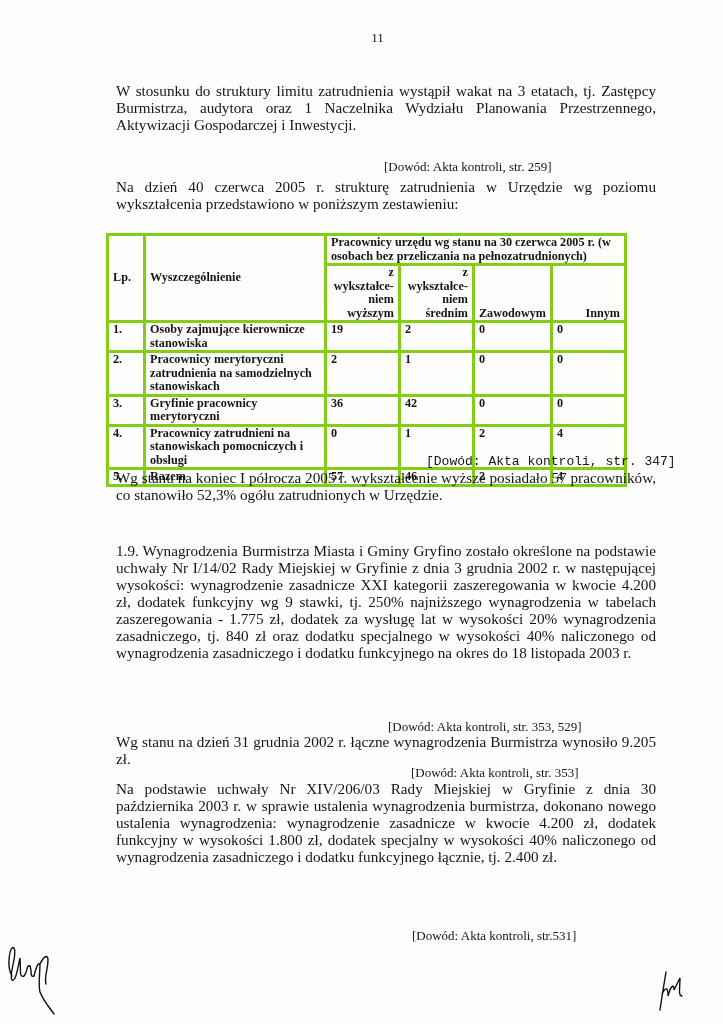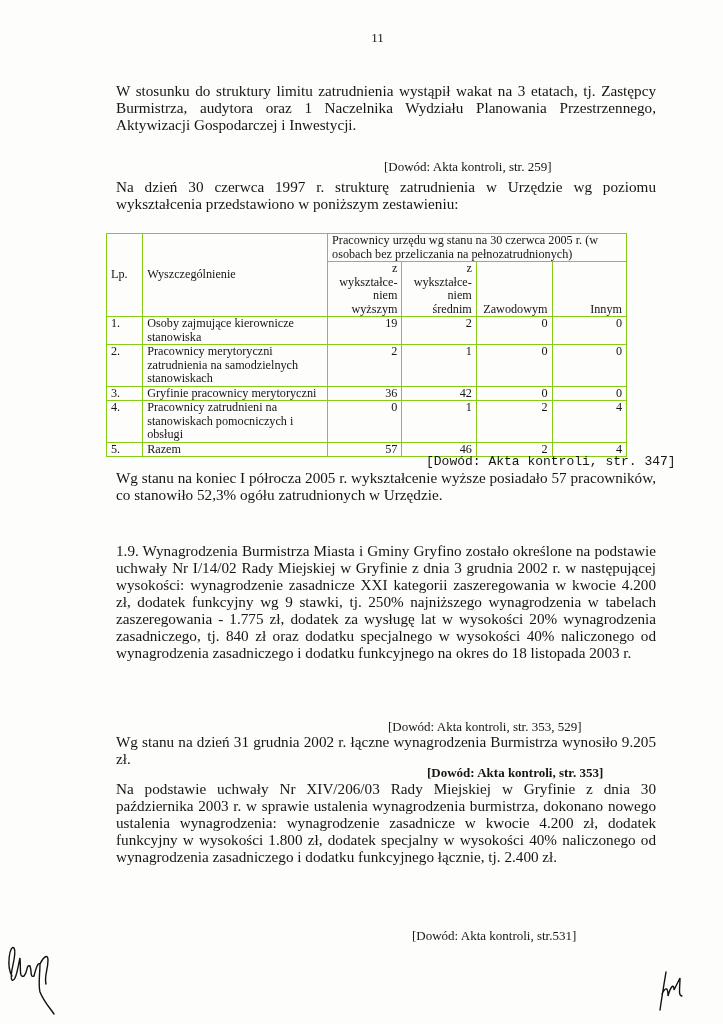--- a/index.html
+++ b/index.html
@@ -8,38 +8,38 @@
     font-family: "Liberation Serif", "DejaVu Serif", serif; color: #151515;
   }
   .page-num { position: absolute; top: 30px; left: 0; width: 723px; text-align: center; font-size: 13px; padding-left: 16px; }
   .para { position: absolute; left: 116px; width: 540px; font-size: 15.2px; line-height: 17px; text-align: justify; margin: 0; }
   .evidence { position: absolute; font-size: 13px; line-height: 20px; white-space: nowrap; }
   table.emp {
     position: absolute; left: 106px; top: 233px; width: 521px;
     border-collapse: collapse; font-size: 12.2px; line-height: 13.5px;
   }
   table.emp td, table.emp th {
-    border: 1px solid #84cc16; padding: 0 4px; vertical-align: top; font-weight: normal; text-align: left;
+    border: 3px solid #84cc16; padding: 0 4px; vertical-align: top; font-weight: bold; text-align: left;
   }
-  table.emp td.num { text-align: right; }
+  table.emp td.num { text-align: left; }
   table.emp th.c-lp { width: 26px; vertical-align: middle; }
   table.emp th.c-desc { width: 170px; vertical-align: middle; }
   table.emp th.c-v { width: 63px; text-align: right; }
   table.emp th.sub { vertical-align: bottom; }
   .sig { position: absolute; }
 </style>
 </head>
 <body>
 
 <div class="page-num">11</div>
 
 <p class="para" style="top:82px;">W stosunku do struktury limitu zatrudnienia wystąpił wakat na 3 etatach, tj. Zastępcy Burmistrza, audytora oraz 1 Naczelnika Wydziału Planowania Przestrzennego, Aktywizacji Gospodarczej i Inwestycji.</p>
 <div class="evidence" style="top:157px; left:384px;">[Dowód: Akta kontroli, str. 259]</div>
 
-<p class="para" style="top:178px;">Na dzień 30 czerwca 1997 r. strukturę zatrudnienia w Urzędzie wg poziomu wykształcenia przedstawiono w poniższym zestawieniu:</p>
+<p class="para" style="top:178px;">Na dzień 40 czerwca 2005 r. strukturę zatrudnienia w Urzędzie wg poziomu wykształcenia przedstawiono w poniższym zestawieniu:</p>
 
 <table class="emp">
   <thead>
     <tr>
       <th class="c-lp" rowspan="2">Lp.</th>
       <th class="c-desc" rowspan="2">Wyszczególnienie</th>
       <th colspan="4">Pracownicy urzędu wg stanu na 30 czerwca 2005 r. (w osobach bez przeliczania na pełnozatrudnionych)</th>
     </tr>
     <tr>
       <th class="c-v sub">z wykształce-niem wyższym</th>
@@ -93,21 +93,21 @@
 </table>
 
 <div class="evidence" style="top:452px; left:426px;font-family:Liberation Mono, monospace;">[Dowód: Akta kontroli, str. 347]</div>
 
 <p class="para" style="top:469px;">Wg stanu na koniec I półrocza 2005 r. wykształcenie wyższe posiadało 57 pracowników, co stanowiło 52,3% ogółu zatrudnionych w Urzędzie.</p>
 
 <p class="para" style="top:542px;">1.9. Wynagrodzenia Burmistrza Miasta i Gminy Gryfino zostało określone na podstawie uchwały Nr I/14/02 Rady Miejskiej w Gryfinie z dnia 3 grudnia 2002 r. w następującej wysokości: wynagrodzenie zasadnicze XXI kategorii zaszeregowania w kwocie 4.200 zł, dodatek funkcyjny wg 9 stawki, tj. 250% najniższego wynagrodzenia w tabelach zaszeregowania - 1.775 zł, dodatek za wysługę lat w wysokości 20% wynagrodzenia zasadniczego, tj. 840 zł oraz dodatku specjalnego w wysokości 40% naliczonego od wynagrodzenia zasadniczego i dodatku funkcyjnego na okres do 18 listopada 2003 r.</p>
 <div class="evidence" style="top:717px; left:388px;">[Dowód: Akta kontroli, str. 353, 529]</div>
 
 <p class="para" style="top:733px;">Wg stanu na dzień 31 grudnia 2002 r. łączne wynagrodzenia Burmistrza wynosiło 9.205 zł.</p>
-<div class="evidence" style="top:763px; left:427px;font-weight:bold;">[Dowód: Akta kontroli, str. 353]</div>
+<div class="evidence" style="top:763px; left:411px;">[Dowód: Akta kontroli, str. 353]</div>
 
 <p class="para" style="top:780px;">Na podstawie uchwały Nr XIV/206/03 Rady Miejskiej w Gryfinie z dnia 30 października 2003 r. w sprawie ustalenia wynagrodzenia burmistrza, dokonano nowego ustalenia wynagrodzenia: wynagrodzenie zasadnicze w kwocie 4.200 zł, dodatek funkcyjny w wysokości 1.800 zł, dodatek specjalny w wysokości 40% naliczonego od wynagrodzenia zasadniczego i dodatku funkcyjnego łącznie, tj. 2.400 zł.</p>
 <div class="evidence" style="top:926px; left:412px;">[Dowód: Akta kontroli, str.531]</div>
 
 <svg class="sig" style="left:4px; top:936px;" width="70" height="80" viewBox="0 0 70 80">
   <path d="M8 40 C2 30 6 8 10 12 C14 18 4 40 8 44 C12 46 14 30 16 22 C17 34 15 42 20 40 C24 36 22 28 26 30 C28 36 26 42 30 40 C32 32 34 26 36 28 C36 38 34 48 36 56 C40 66 46 72 50 78 M36 28 C40 20 44 18 44 24 C44 34 40 40 42 48" fill="none" stroke="#111" stroke-width="1.4" stroke-linecap="round"></path>
 </svg>
 
 <svg class="sig" style="left:652px; top:966px;" width="40" height="50" viewBox="0 0 40 50">
   <path d="M8 44 C10 30 12 18 14 6 M10 28 C14 20 16 22 16 30 C18 22 22 16 22 24 C24 20 26 16 28 12 C28 22 26 30 30 30" fill="none" stroke="#111" stroke-width="1.4" stroke-linecap="round"></path>

